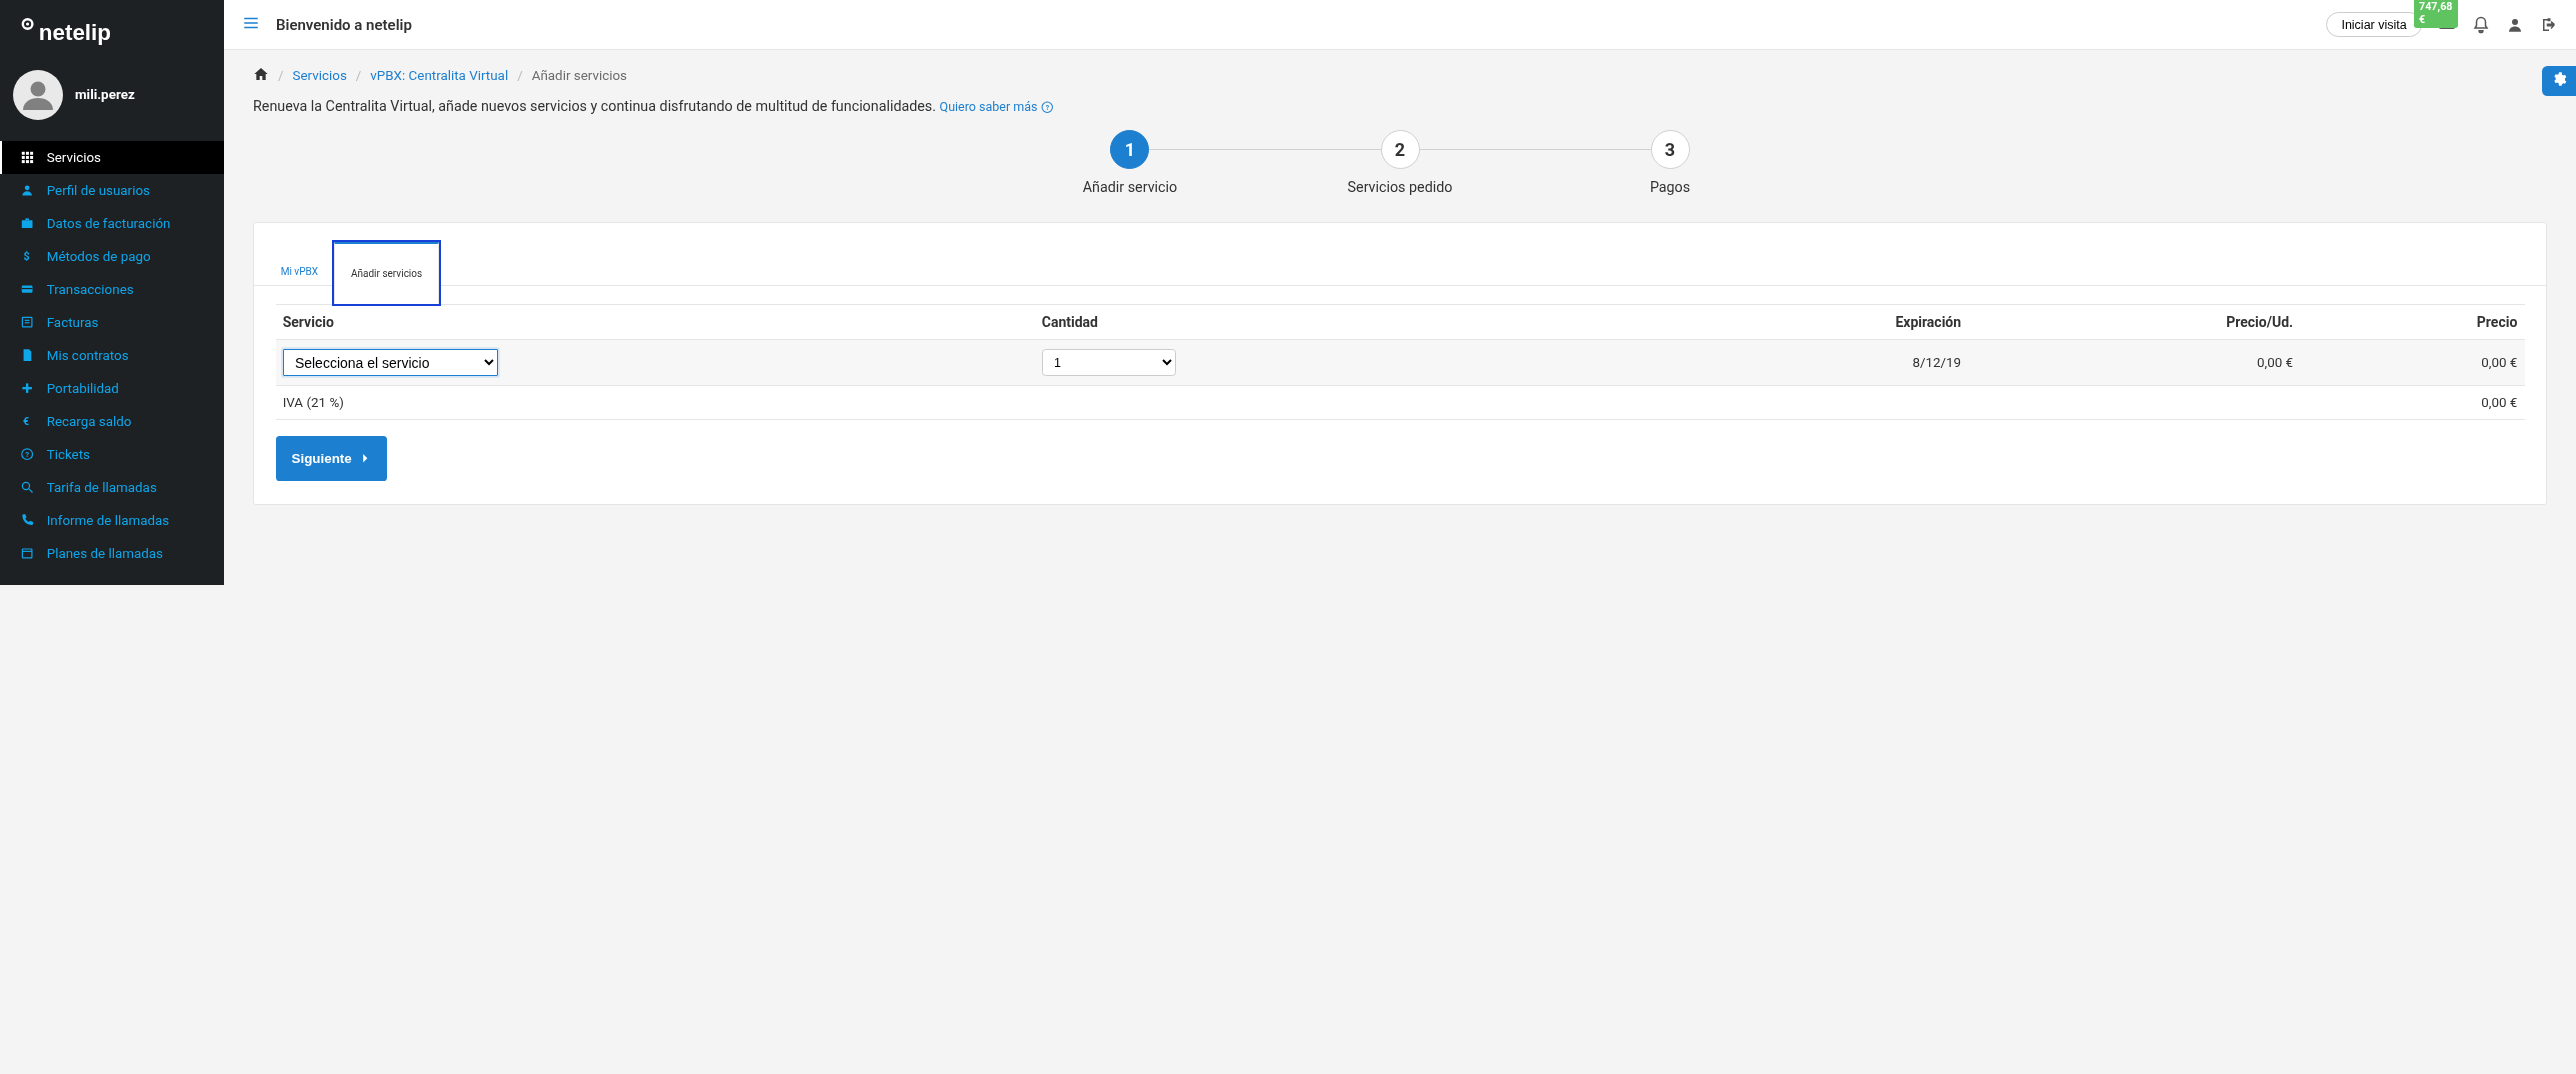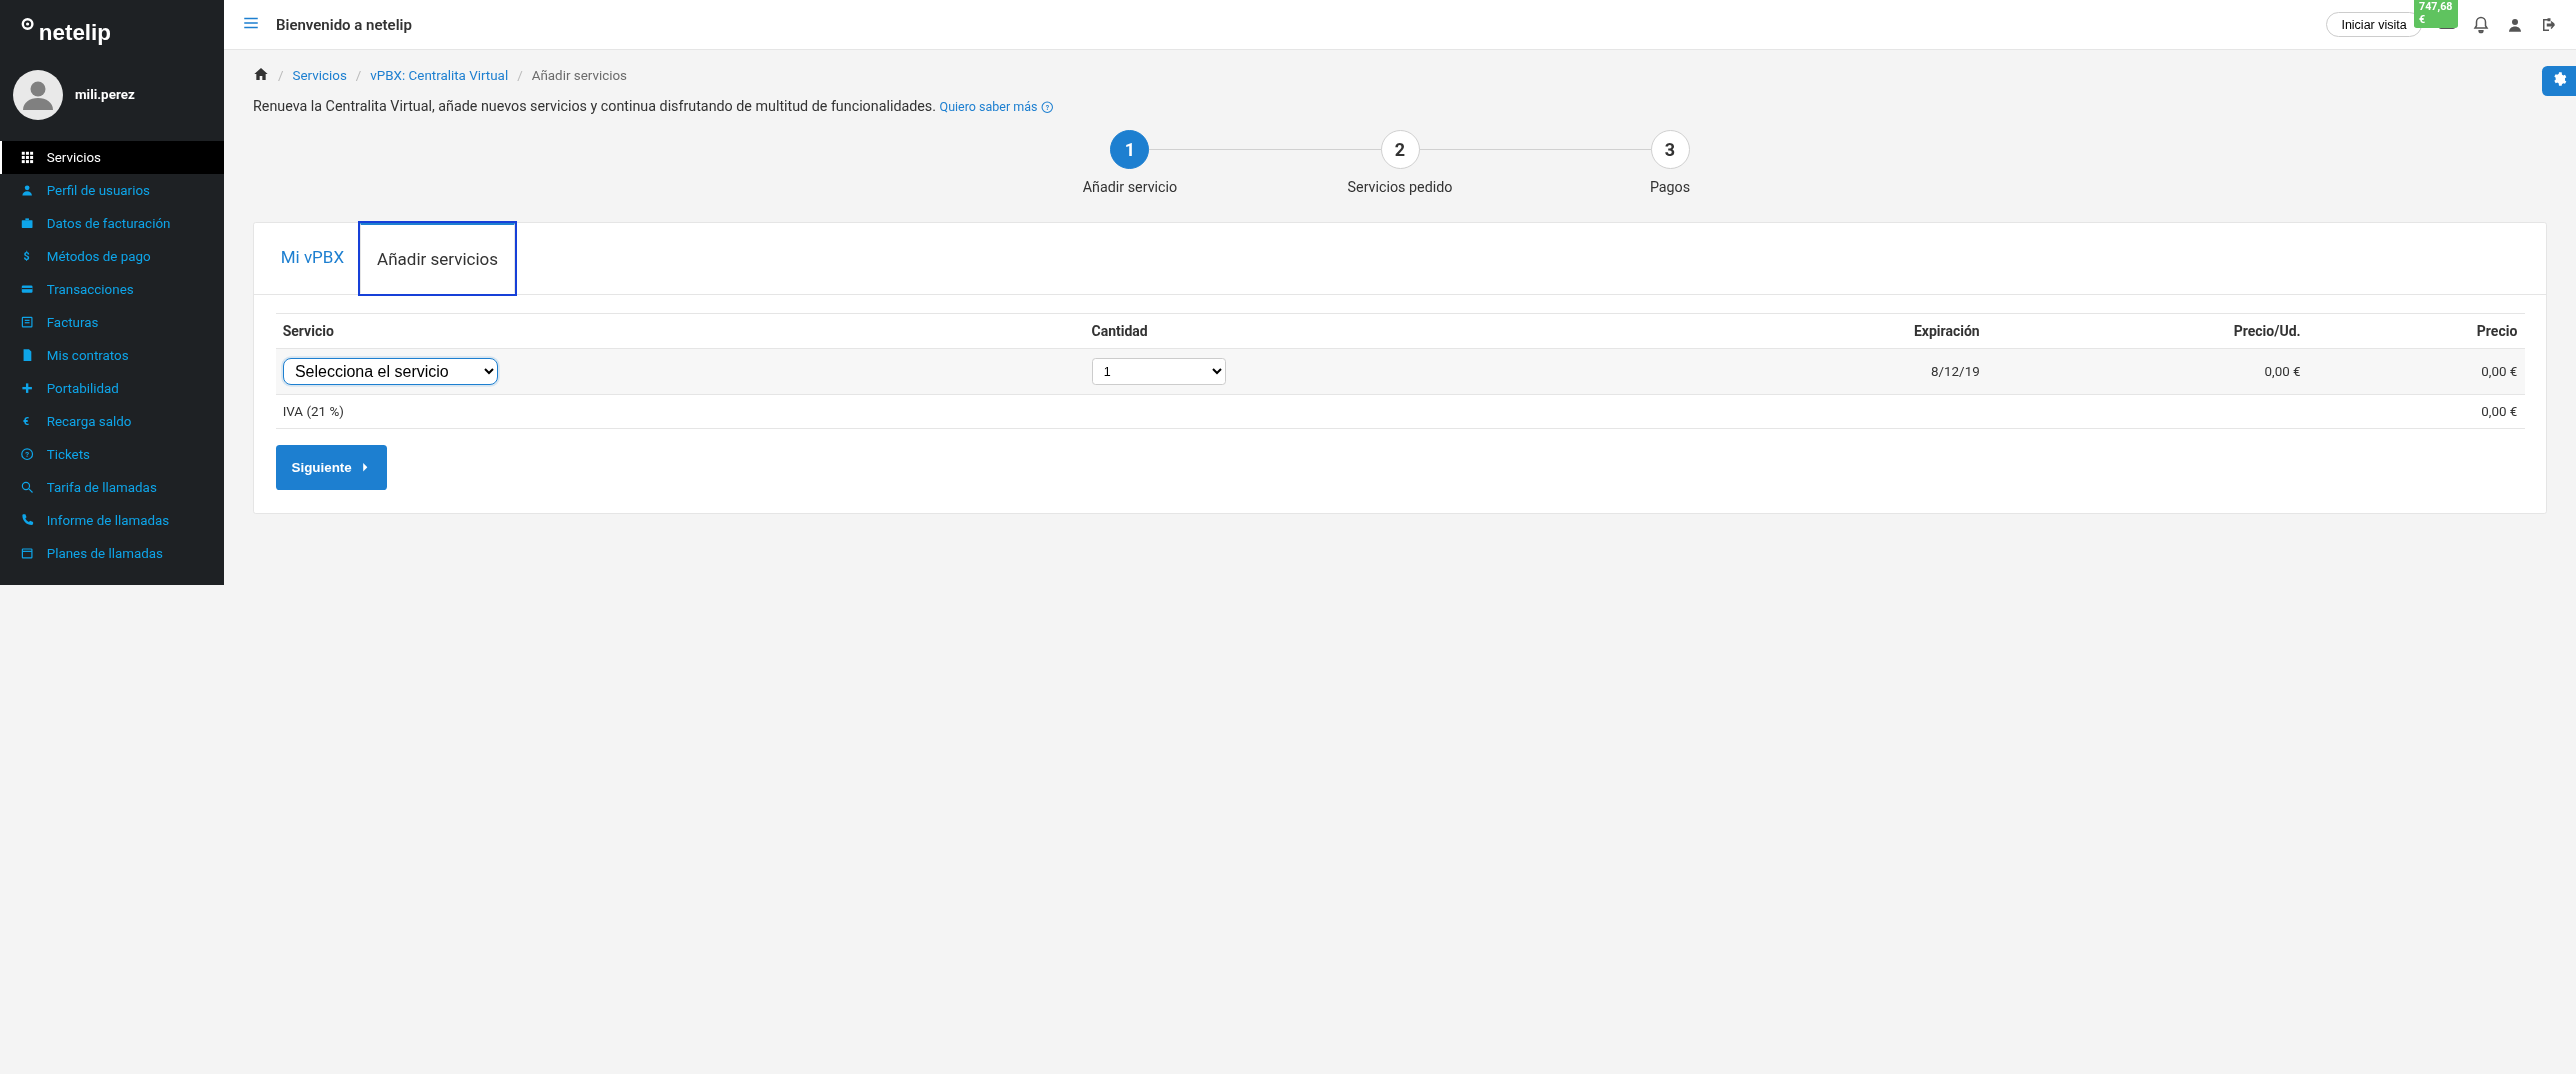--- a/index.html
+++ b/index.html
@@ -48,30 +48,30 @@
 .steps { display:flex; align-items:flex-start; justify-content:space-between; max-width:806px; margin:0 auto 27px auto; position:relative;}
 .step { display:flex; flex-direction:column; align-items:center; width:33%; position:relative;}
 .step .circle { width:39px; height:39px; border-radius:50%; background:#fff; border:0.9px solid #d0d0d0; display:flex; align-items:center; justify-content:center; font-size:18px; font-weight:700; color:#333; z-index:1;}
 .step.active .circle { background:#1d7fd0; border-color:#1d7fd0; color:#fff;}
 .step .label { margin-top:10.7px; font-size:14.3px; color:#333;}
 .step .connector{ position:absolute; top:19.7px; left:50%; width:100%; height:0.9px; background:#d0d0d0; z-index:0;}
 .step:last-child .connector{ display:none;}
 
 .panel { background:#fff; border:0.9px solid #e5e5e5; border-radius:2.7px; }
 .tabs { display:flex; border-bottom:0.9px solid #e5e5e5; padding:0 10.7px;}
-.tab { padding:24px 16px; font-size:17px; color:#1d7fd0; cursor:pointer; position:relative; top:0;}
+.tab { padding:24px 16px; font-size:10px; color:#1d7fd0; cursor:pointer; position:relative; top:19px;}
 .tab.active { color:#333; border:0.9px solid #e5e5e5; border-bottom:0.9px solid #fff; border-top:2.7px solid #1d7fd0; background:#fff;}
 .tab-highlight { outline:2.7px solid #1640d8; outline-offset:0px;}
 .panel-body { padding:18px 21.5px 23px 21.5px;}
 table.data { width:100%; border-collapse:collapse;}
 table.data th { text-align:left; font-size:14px; font-weight:700; padding:9px 7.2px; border-top:0.9px solid #e5e5e5; border-bottom:0.9px solid #e5e5e5;}
 table.data th.r, table.data td.r{ text-align:right;}
 table.data td { padding:9px 7.2px; font-size:13.4px; border-bottom:0.9px solid #e5e5e5;}
 table.data tr.alt td{ background:#f7f7f7;}
-.select { width:100%; max-width:215px; height:27px; border:0.9px solid #1d7fd0; border-radius:8px; padding:0 7.2px; font-size:16px; background:#fff; box-shadow:0 0 0 1.8px rgba(29,127,208,.15);}
+.select { width:100%; max-width:215px; height:27px; border:0.9px solid #1d7fd0; border-radius:1px; padding:0 7.2px; font-size:14px; background:#fff; box-shadow:0 0 0 1.8px rgba(29,127,208,.15);}
 .select-plain { border:0.9px solid #ccc; width:134px; height:27px; border-radius:3.6px; padding:0 7.2px; font-size:12.5px; background:#fff;}
 .bold{font-weight:700;}
 .btn-primary { margin-top:16px; background:#1d7fd0; color:#fff; border:none; border-radius:3.6px; padding:15px 16px; font-size:13.4px; font-weight:600; cursor:pointer; display:inline-flex; align-items:center; gap:7.2px;}
 .btn-primary svg{width:12.5px;height:12.5px;fill:#fff;}
 </style>
 </head>
 <body>
 
 <div class="app">
 

